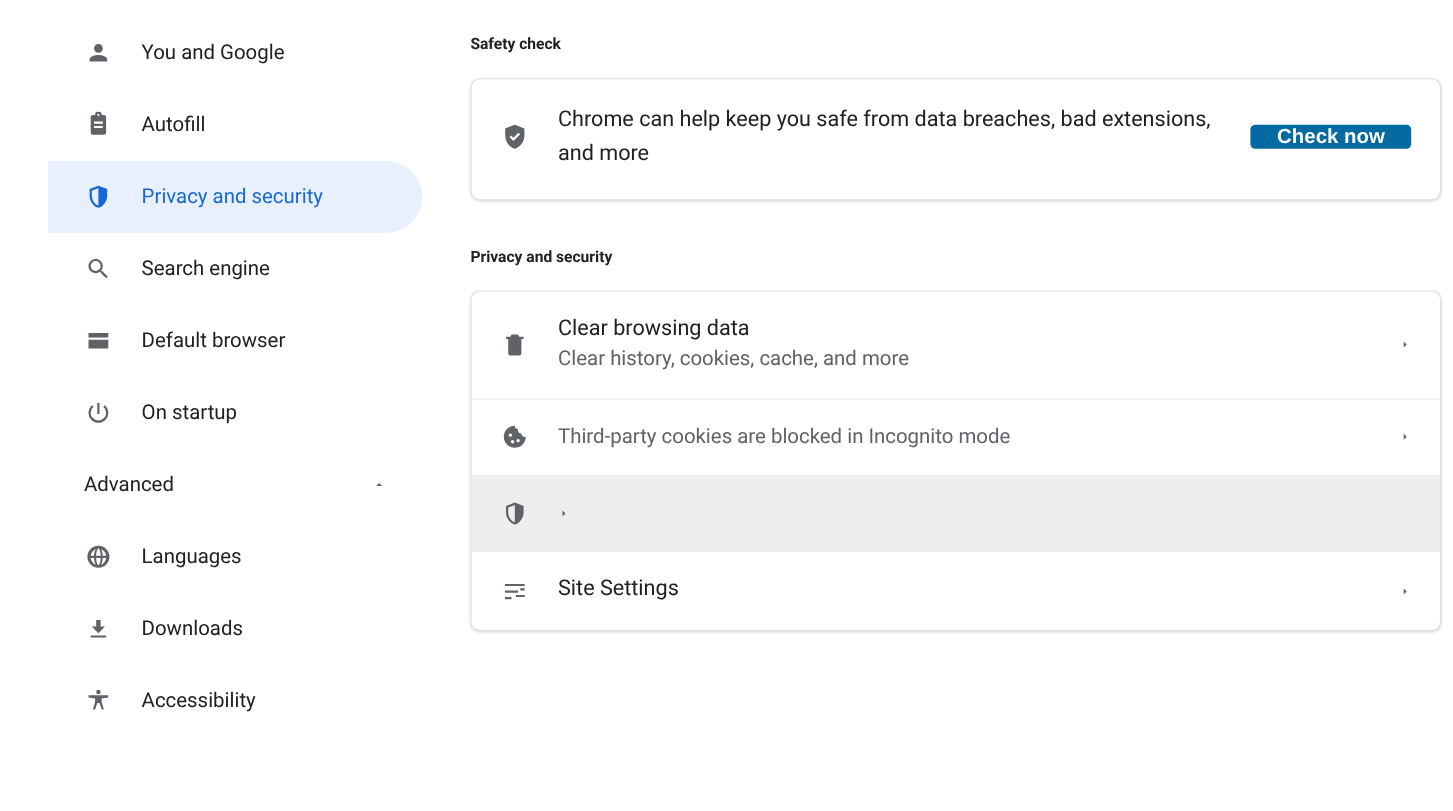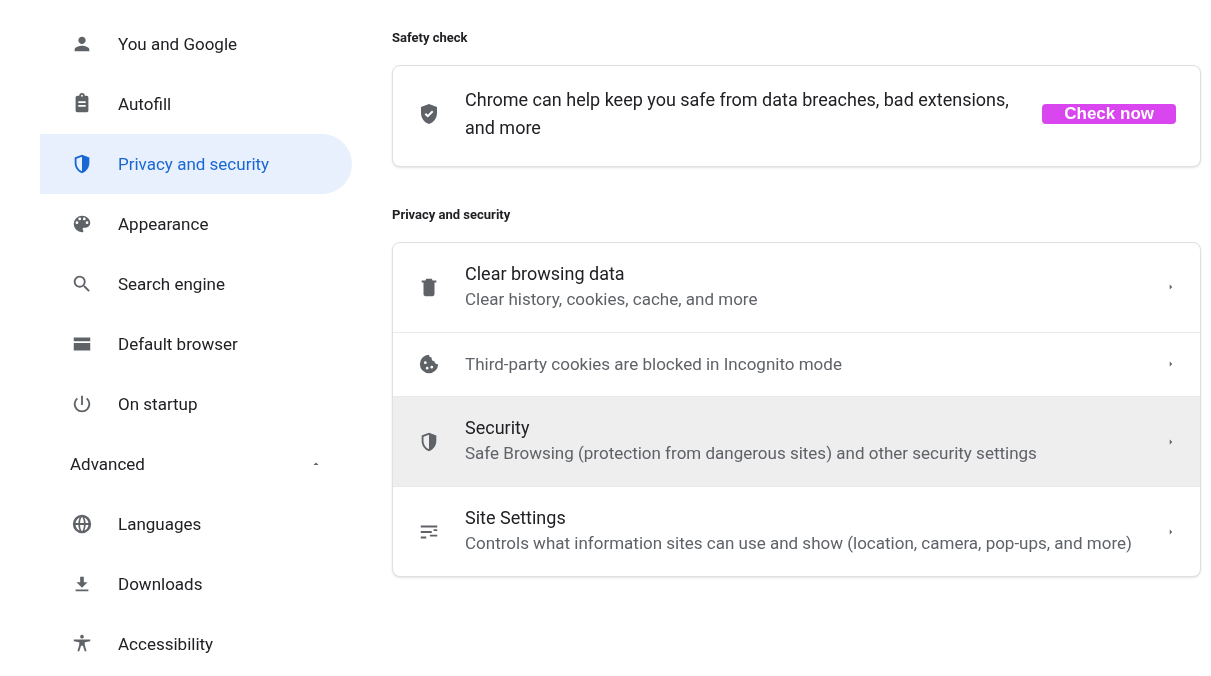--- a/index.html
+++ b/index.html
@@ -30,21 +30,21 @@
 
     .card {
       border: 1px solid #e0e0e0; border-radius: 8px; background: #fff;
       box-shadow: 0 1px 2px rgba(60,64,67,0.15);
     }
 
     .safety-row { display: flex; align-items: center; padding: 20px 24px 24px 24px; }
     .safety-row .icon { color: #5f6368; margin-right: 24px; }
     .safety-row .text { flex: 1; font-size: 18px; color: #202124; line-height: 1.55; padding-right: 16px; }
     .btn-primary {
-      background: #d946ef; color: #fff; border: none; padding: 0 22px;
+      background: #0369a1; color: #fff; border: none; padding: 0 22px;
       font-size: 17px; font-weight: 600; border-radius: 4px; cursor: pointer;
       white-space: nowrap;
       text-align: right;
     }
 
     .list-card { padding: 0; overflow: hidden; }
     .list-row {
       display: flex; align-items: center; padding: 20px 24px;
       border-top: 1px solid #e8eaed; cursor: pointer;
     }
@@ -80,28 +80,20 @@
           </span>
           <span>Autofill</span>
         </div>
         <div class="sidebar-item selected">
           <span class="icon">
             <svg width="22" height="22" viewBox="0 0 24 24" fill="currentColor">
               <path d="M12 2l8 3v6c0 5-3.4 9.7-8 11-4.6-1.3-8-6-8-11V5l8-3zm0 2.2L6 6.4v4.6c0 3.9 2.5 7.6 6 8.9V4.2z"></path>
             </svg>
           </span>
           <span>Privacy and security</span>
-        </div>
-        <div class="sidebar-item">
-          <span class="icon">
-            <svg width="22" height="22" viewBox="0 0 24 24" fill="currentColor">
-              <path d="M12 3a9 9 0 0 0 0 18c1 0 1.5-.8 1.5-1.5 0-.4-.2-.8-.4-1-.3-.3-.4-.7-.4-1 0-.8.7-1.5 1.5-1.5H16a5 5 0 0 0 5-5c0-4.4-4-8-9-8zM6.5 12a1.5 1.5 0 1 1 0-3 1.5 1.5 0 0 1 0 3zm3-4a1.5 1.5 0 1 1 0-3 1.5 1.5 0 0 1 0 3zm5 0a1.5 1.5 0 1 1 0-3 1.5 1.5 0 0 1 0 3zm3 4a1.5 1.5 0 1 1 0-3 1.5 1.5 0 0 1 0 3z"></path>
-            </svg>
-          </span>
-          <span>Appearance</span>
         </div>
         <div class="sidebar-item">
           <span class="icon">
             <svg width="22" height="22" viewBox="0 0 24 24" fill="currentColor">
               <path d="M15.5 14h-.8l-.3-.3a6.5 6.5 0 1 0-.7.7l.3.3v.8l5 5 1.5-1.5-5-5zM9.5 14a4.5 4.5 0 1 1 0-9 4.5 4.5 0 0 1 0 9z"></path>
             </svg>
           </span>
           <span>Search engine</span>
         </div>
         <div class="sidebar-item">
@@ -203,39 +195,34 @@
               <path d="M9 6l6 6-6 6z"></path>
             </svg>
           </span>
         </div>
         <div class="list-row hovered">
           <span class="row-icon">
             <svg width="22" height="22" viewBox="0 0 24 24" fill="currentColor">
               <path d="M12 2l8 3v6c0 5-3.4 9.7-8 11-4.6-1.3-8-6-8-11V5l8-3zm0 2.2L6 6.4v4.6c0 3.9 2.5 7.6 6 8.9V4.2z"></path>
             </svg>
           </span>
-          <div class="row-body">
-            <div class="row-title">Security</div>
-            <div class="row-sub">Safe Browsing (protection from dangerous sites) and other security settings</div>
-          </div>
           <span class="chev">
             <svg width="10" height="10" viewBox="0 0 24 24" fill="currentColor">
               <path d="M9 6l6 6-6 6z"></path>
             </svg>
           </span>
         </div>
         <div class="list-row">
           <span class="row-icon">
             <svg width="22" height="22" viewBox="0 0 24 24" fill="currentColor">
               <path d="M3 17h6v2H3zm0-6h12v2H3zm0-6h18v2H3zm14 4h4v2h-4zm-4 6h8v2h-8z"></path>
             </svg>
           </span>
           <div class="row-body">
             <div class="row-title">Site Settings</div>
-            <div class="row-sub">Controls what information sites can use and show (location, camera, pop-ups, and more)</div>
           </div>
           <span class="chev">
             <svg width="10" height="10" viewBox="0 0 24 24" fill="currentColor">
               <path d="M9 6l6 6-6 6z"></path>
             </svg>
           </span>
         </div>
       </div>
   </main>
 </div>

